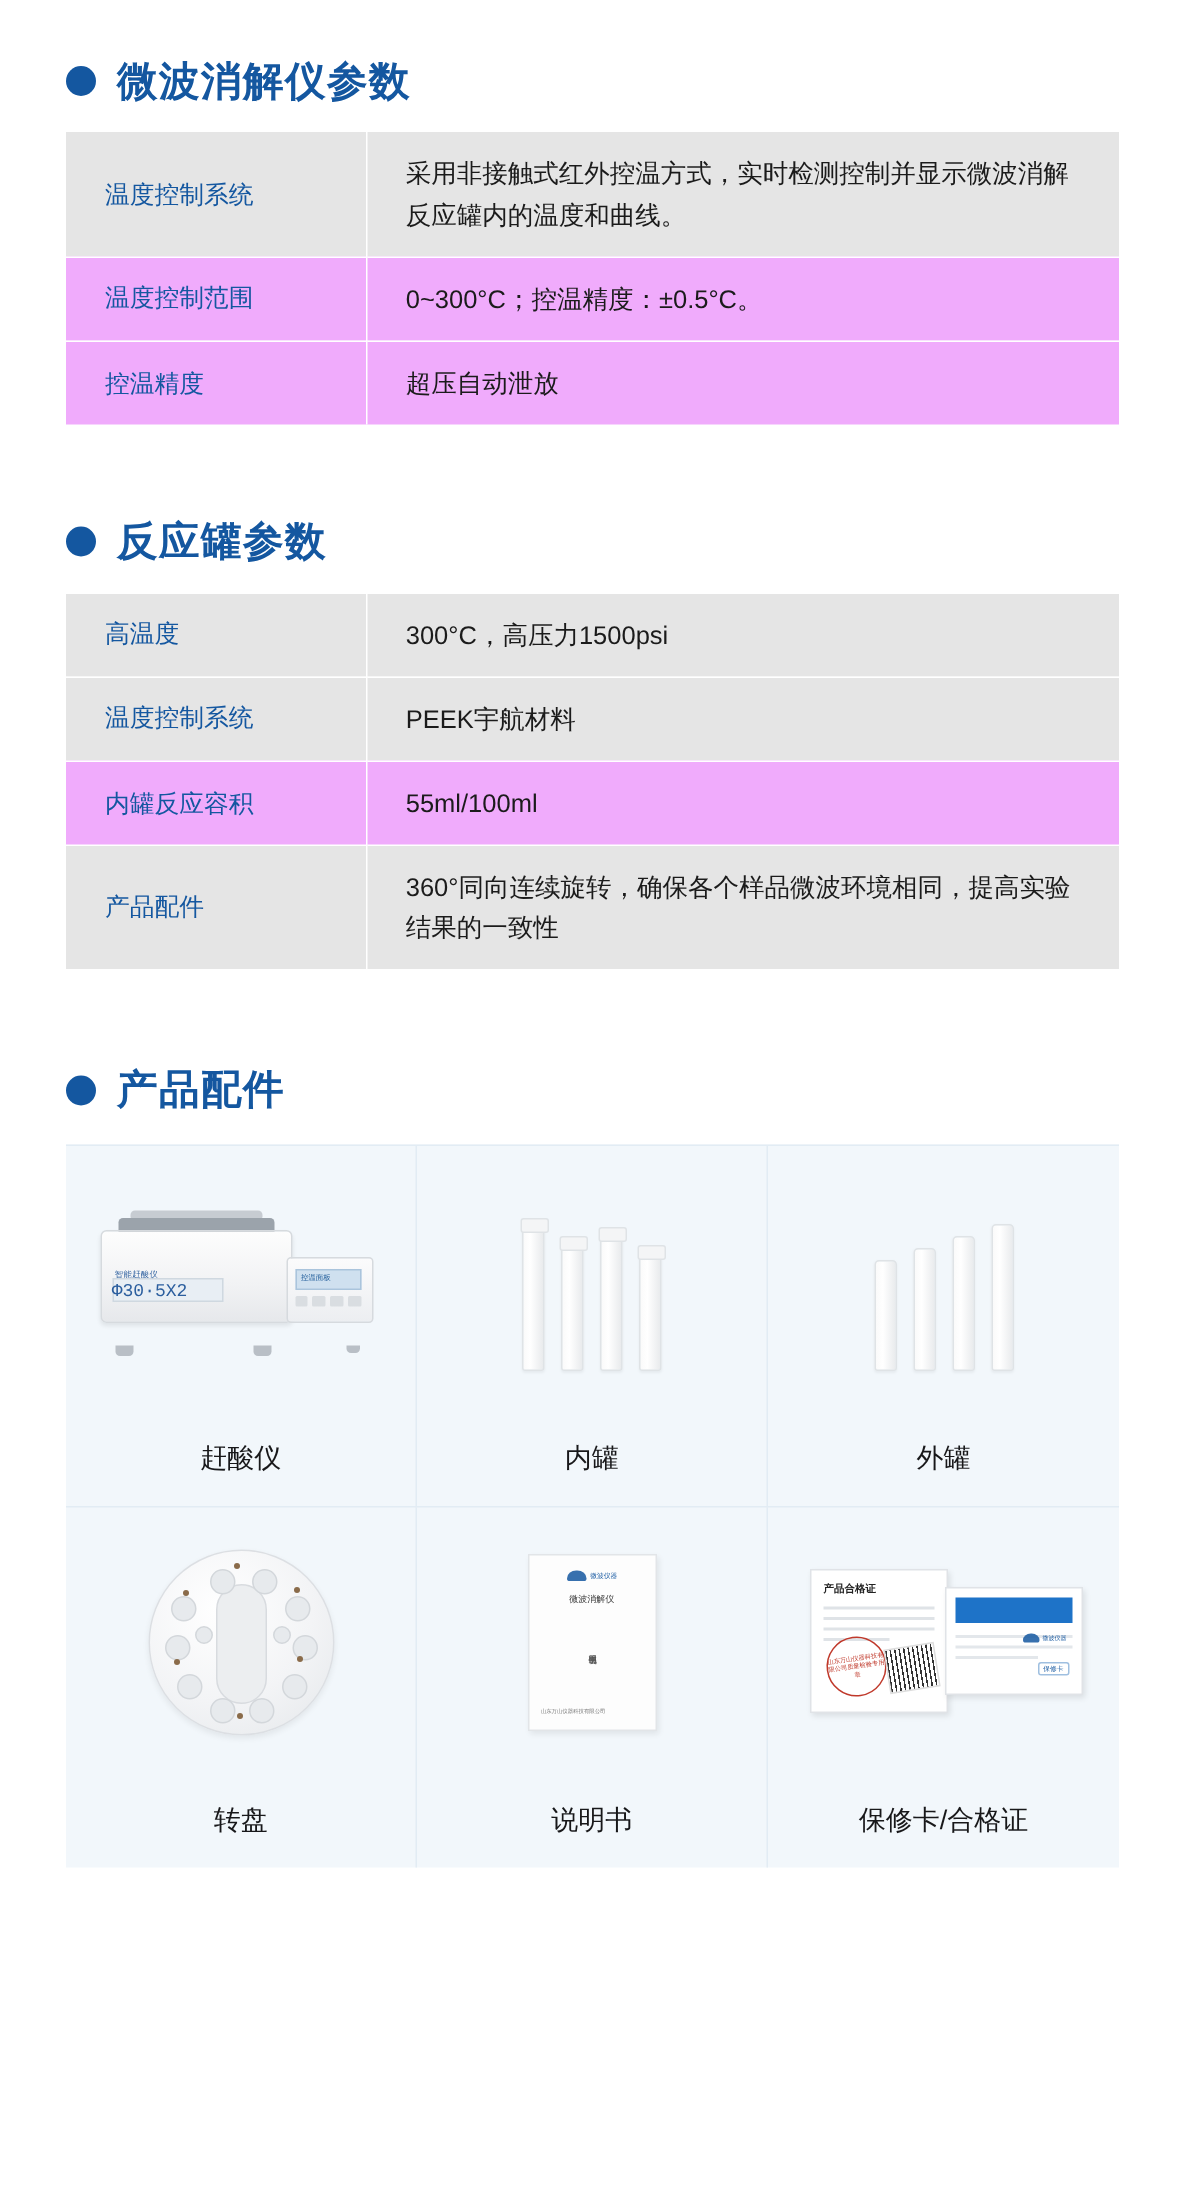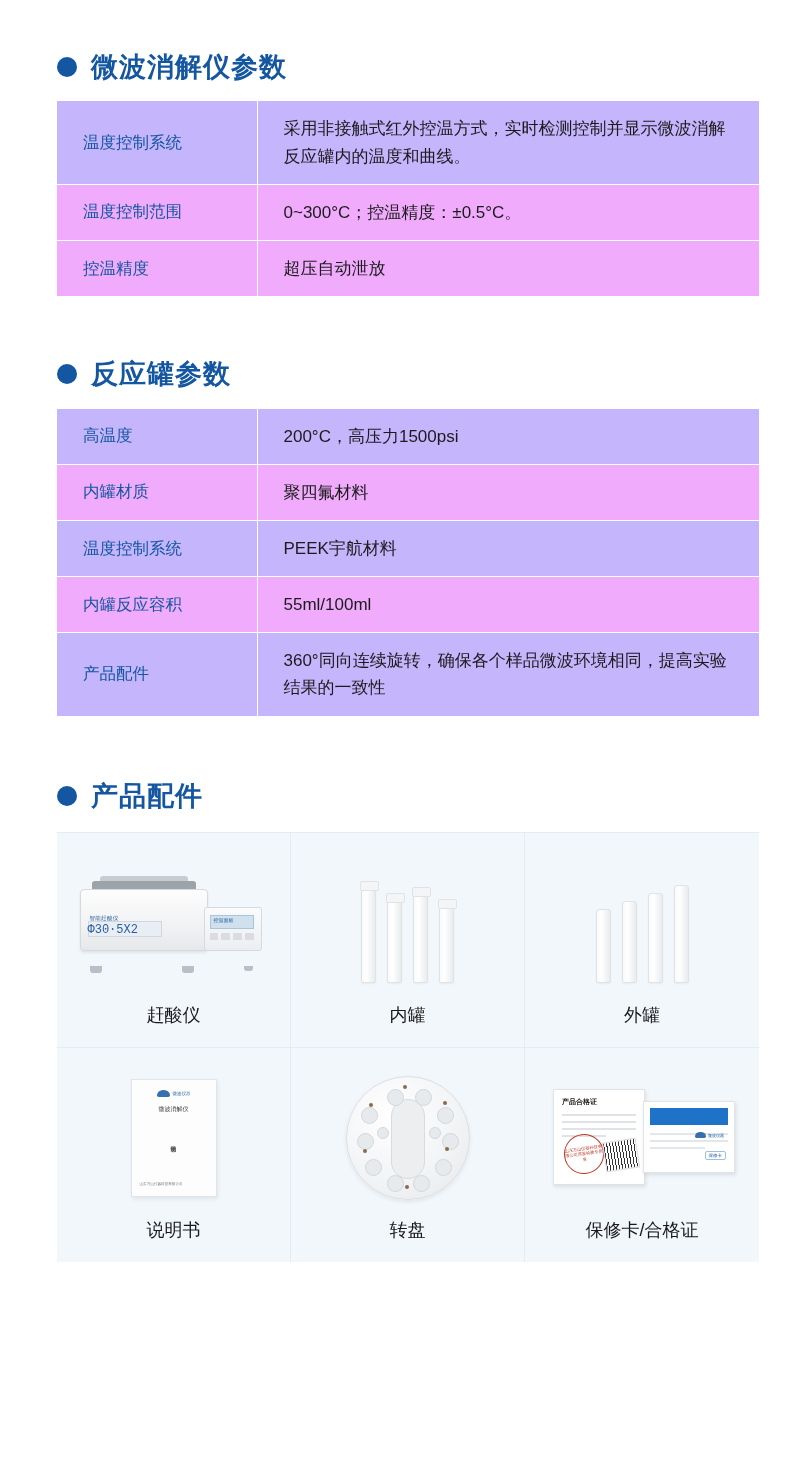--- a/index.html
+++ b/index.html
@@ -6,21 +6,21 @@
   html, body {
     margin: 0; padding: 0;
     background: #ffffff;
     font-family: "Liberation Sans", "DejaVu Sans", sans-serif;
   }
   .page {
     width: 790px;
     min-height: 1469px;
     background: #ffffff;
     position: relative;
-    padding: 13px;
+    padding: 0;
   }
 
   
   .section-head {
     display: flex;
     align-items: center;
     gap: 14px;
     padding: 0 0 0 44px;
   }
   .section-head .dot {
@@ -37,21 +37,21 @@
     line-height: 1.2;
   }
 
   
   .spec-table {
     margin: 18px 44px 0 44px;
     border-collapse: collapse;
     width: 702px;
     table-layout: fixed;
   }
-  .spec-table tr { background: #c4b5fd; }
+  .spec-table tr { background: #e5e5e5; }
   .spec-table tr.alt { background: #f0abfc; }
   .spec-table td {
     padding: 14px 0;
     vertical-align: middle;
     border-bottom: 1px solid #ffffff;
   }
   .spec-table td.label {
     width: 200px;
     color: #1457a0;
     font-size: 16.5px;
@@ -83,20 +83,21 @@
   .acc-cell {
     position: relative;
     padding: 24px 8px 20px 8px;
     display: flex;
     flex-direction: column;
     align-items: center;
     justify-content: flex-start;
     border-right: 1px solid #e2ecf4;
     border-bottom: 1px solid #e2ecf4;
     min-height: 212px;
+    gap: 26px;
   }
   .acc-cell:nth-child(3n) { border-right: none; justify-content: space-between; }
   .acc-cell:nth-child(n+4) { border-bottom: none; }
   .acc-art {
     height: 132px;
     width: 100%;
     display: flex;
     align-items: center;
     justify-content: center;
     position: relative;
@@ -348,25 +349,21 @@
 
   <div class="section-head">
     <span class="dot"></span>
     <span class="title">反应罐参数</span>
   </div>
 
   <table class="spec-table">
     <tbody>
         <tr>
       <td class="label">高温度</td>
-      <td class="value">200°C，高压力1500psi</td>
-    </tr>
-    <tr class="alt">
-      <td class="label">内罐材质</td>
-      <td class="value">聚四氟材料</td>
+      <td class="value">300°C，高压力1500psi</td>
     </tr>
     <tr>
       <td class="label">温度控制系统</td>
       <td class="value">PEEK宇航材料</td>
     </tr>
     <tr class="alt">
       <td class="label">内罐反应容积</td>
       <td class="value">55ml/100ml</td>
     </tr>
     <tr>
@@ -430,35 +427,20 @@
           <div class="tube" style="height:82px"></div>
           <div class="tube" style="height:90px"></div>
           <div class="tube" style="height:98px"></div>
         </div>
       </div>
       <div class="acc-caption">外罐</div>
     </div>
 
     <div class="acc-cell">
       <div class="acc-art">
-        <div class="art-book">
-          <div class="logo-row">
-            <span class="logo-mark"></span>
-            <span class="logo-txt">微波仪器</span>
-          </div>
-          <div class="b-title">微波消解仪</div>
-          <div class="b-sub">使用说明书</div>
-          <div class="b-foot">山东万山仪器科技有限公司</div>
-        </div>
-      </div>
-      <div class="acc-caption">说明书</div>
-    </div>
-
-    <div class="acc-cell">
-      <div class="acc-art">
         <div class="art-disc">
           <div class="center"></div>
           <div class="hole" style="width:17px;height:17px;left:14px;top:30px"></div>
           <div class="hole" style="width:17px;height:17px;left:10px;top:56px"></div>
           <div class="hole" style="width:17px;height:17px;left:18px;top:82px"></div>
           <div class="hole" style="width:17px;height:17px;left:40px;top:98px"></div>
           <div class="hole" style="width:17px;height:17px;left:66px;top:98px"></div>
           <div class="hole" style="width:17px;height:17px;left:88px;top:82px"></div>
           <div class="hole" style="width:17px;height:17px;left:95px;top:56px"></div>
           <div class="hole" style="width:17px;height:17px;left:90px;top:30px"></div>
@@ -468,20 +450,35 @@
           <div class="hole" style="width:12px;height:12px;left:82px;top:50px"></div>
           <div class="pin" style="left:22px;top:26px"></div>
           <div class="pin" style="left:16px;top:72px"></div>
           <div class="pin" style="left:58px;top:108px"></div>
           <div class="pin" style="left:98px;top:70px"></div>
           <div class="pin" style="left:96px;top:24px"></div>
           <div class="pin" style="left:56px;top:8px"></div>
         </div>
       </div>
       <div class="acc-caption">转盘</div>
+    </div>
+
+    <div class="acc-cell">
+      <div class="acc-art">
+        <div class="art-book">
+          <div class="logo-row">
+            <span class="logo-mark"></span>
+            <span class="logo-txt">微波仪器</span>
+          </div>
+          <div class="b-title">微波消解仪</div>
+          <div class="b-sub">使用说明书</div>
+          <div class="b-foot">山东万山仪器科技有限公司</div>
+        </div>
+      </div>
+      <div class="acc-caption">说明书</div>
     </div>
 
     <div class="acc-cell">
       <div class="acc-art">
         <div class="art-cards">
           <div class="card cert">
             <div class="cert-title">产品合格证</div>
             <div class="cert-lines">
                 <i></i>
                 <i></i>

